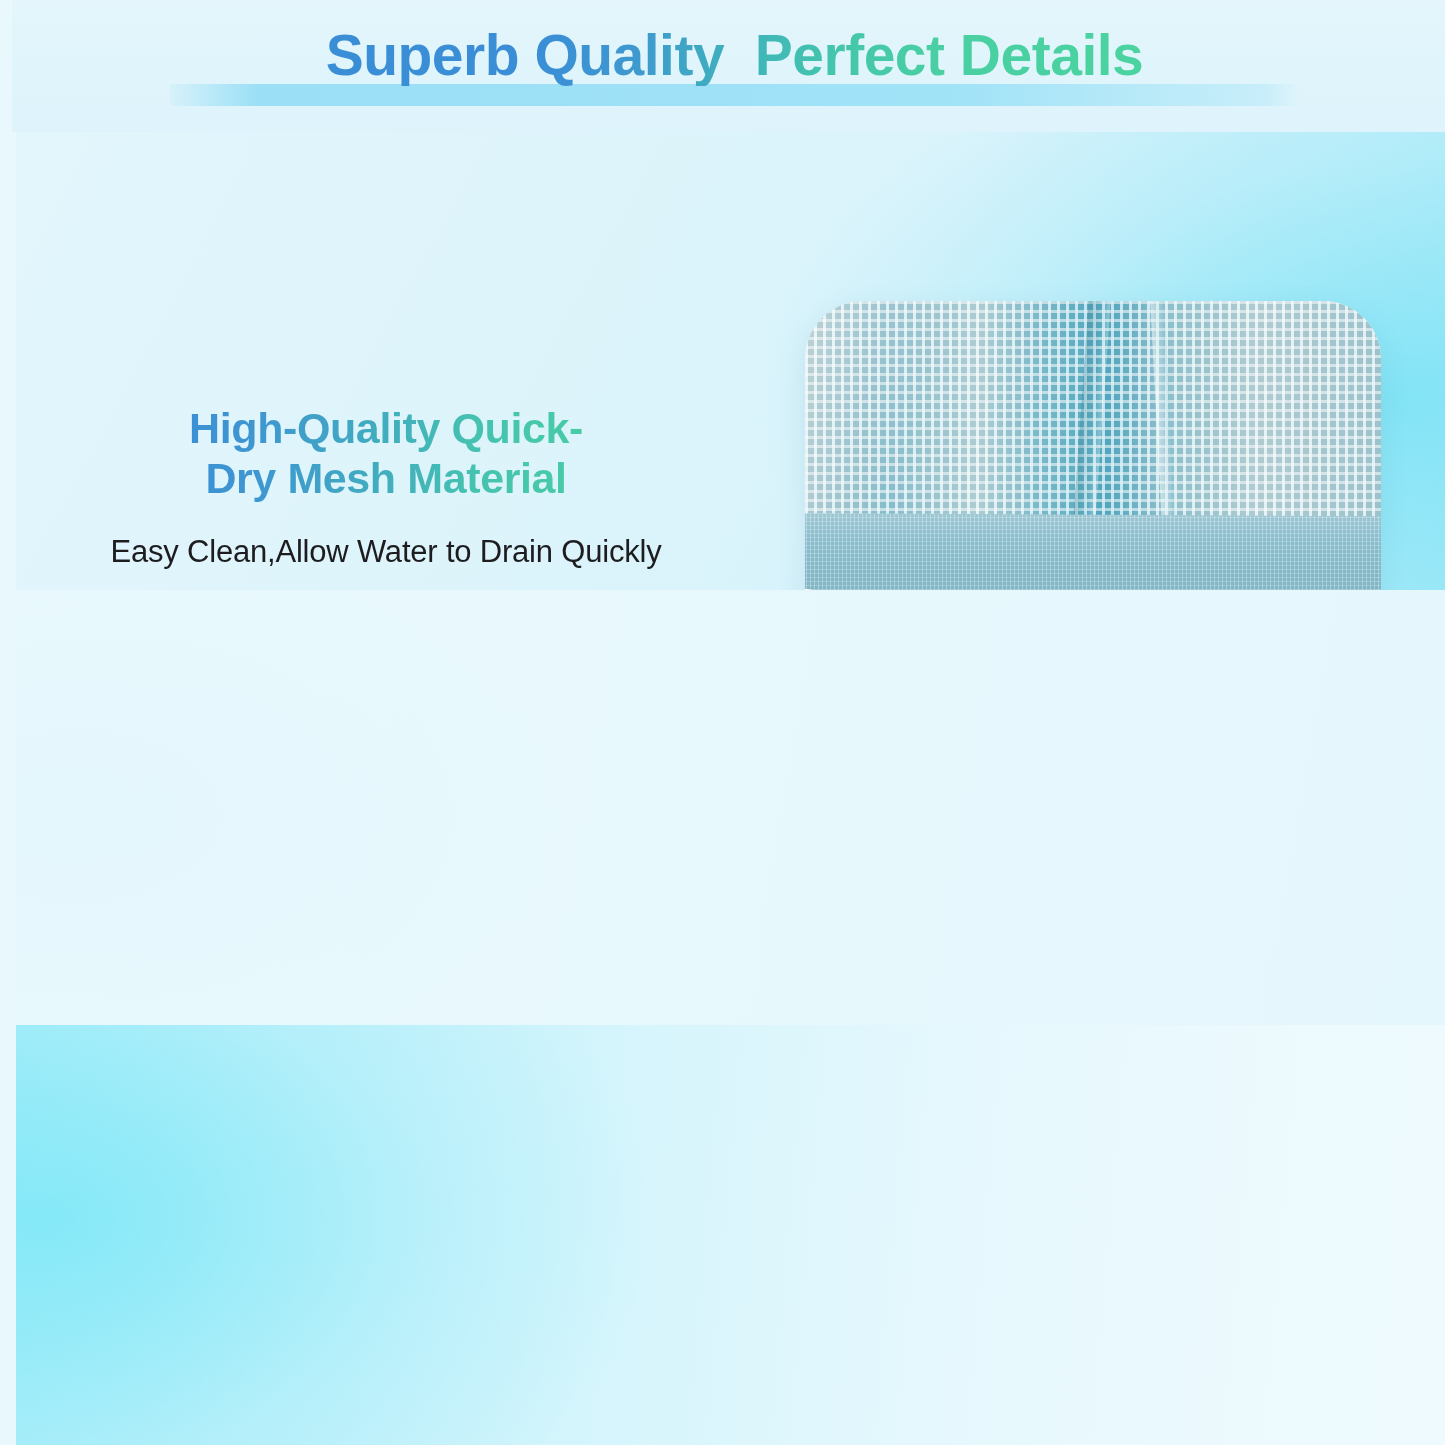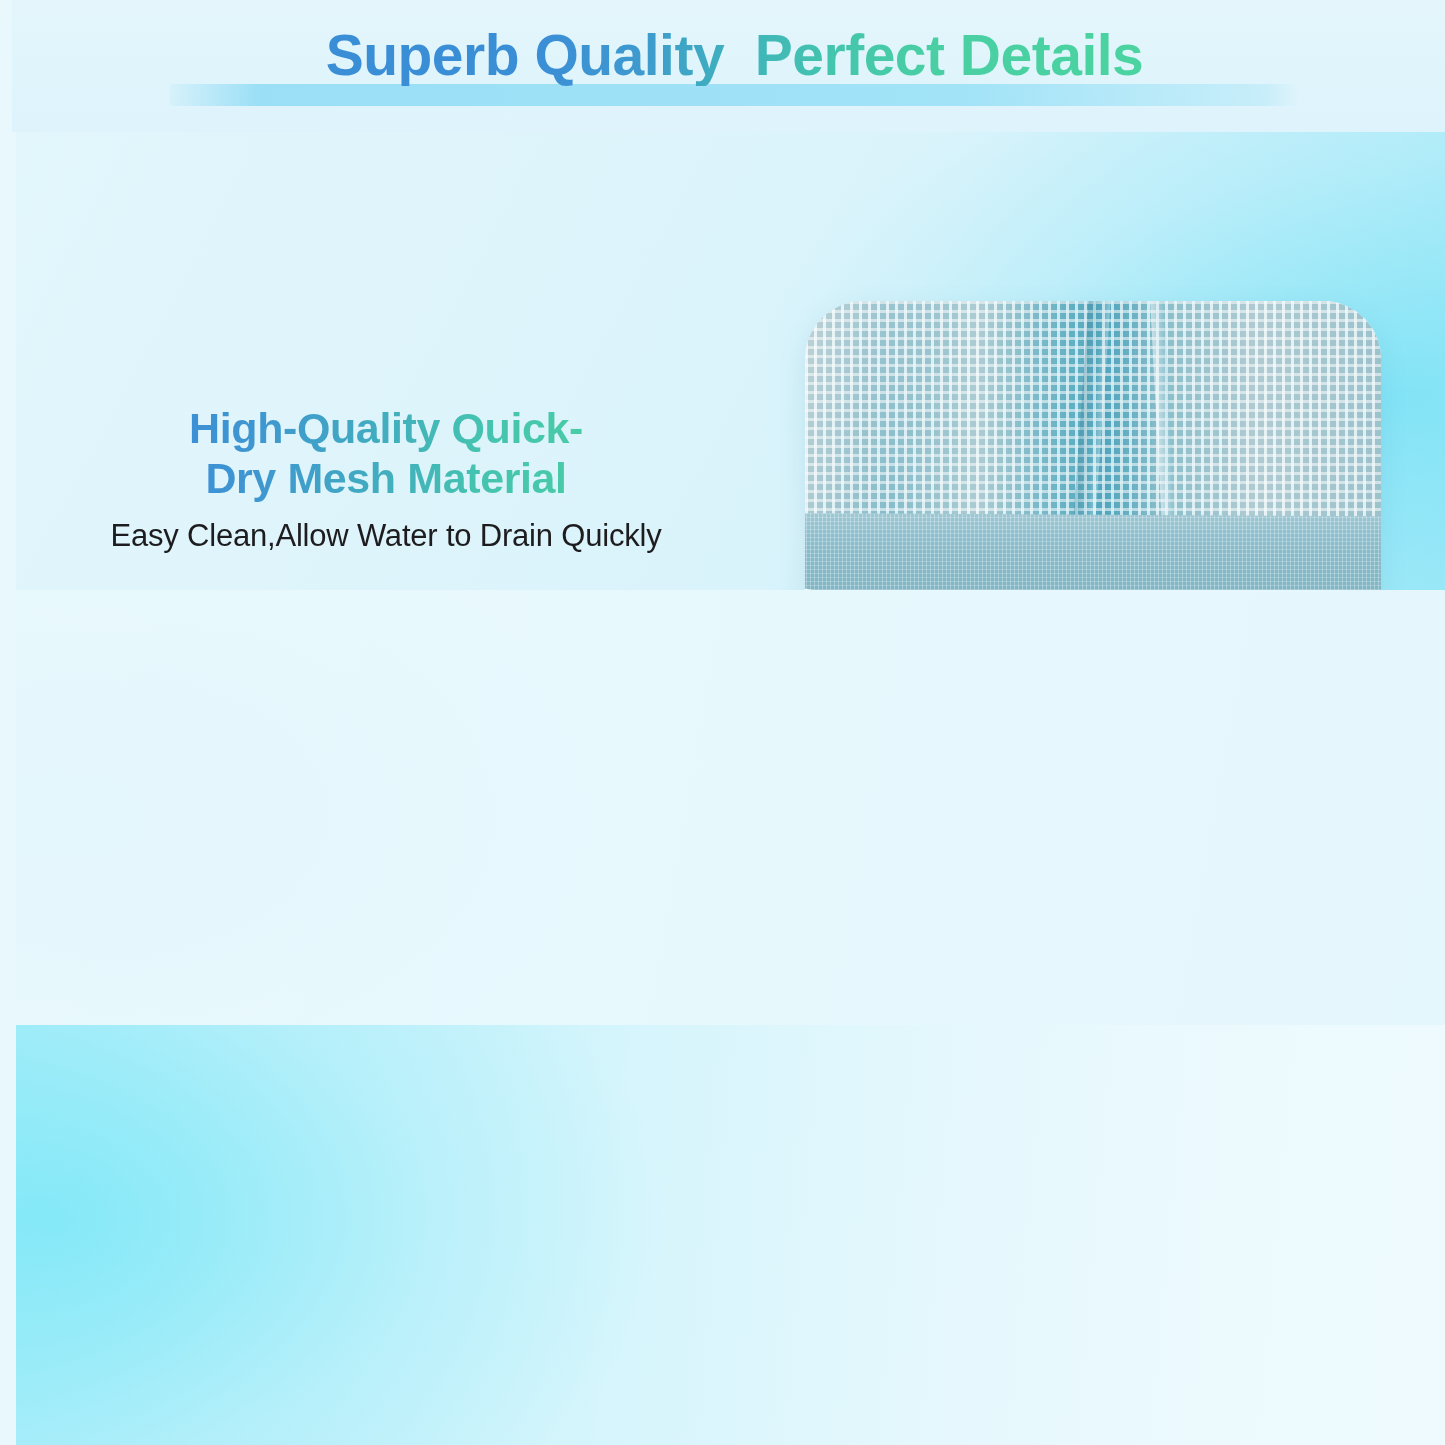--- a/index.html
+++ b/index.html
@@ -73,21 +73,21 @@
     white-space:pre-line;
   }
   .subheading {
     font-size:31px; color:#1d1d1f; font-weight:400; line-height:1.3;
     letter-spacing:-0.2px;
   }
 
   
   .tb1 { left:0; top:272px; width:740px; text-align:center; }
   .tb1 .heading { text-align:center; }
-  .tb1 .subheading { margin-top:12px; }
+  .tb1 .subheading { margin-top:28px; }
 
   
   .photo {
     position:absolute;
     border-radius:58px;
     overflow:hidden;
     box-shadow:0 10px 28px rgba(60,130,160,.13);
   }
 
   .photo-1 { left:789px; top:169px; width:576px; height:390px; background:#fff; }

